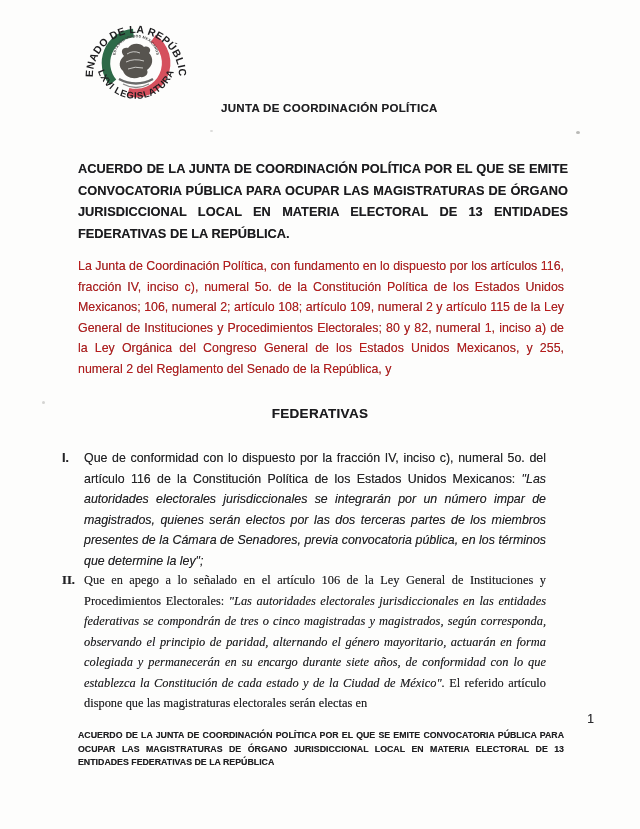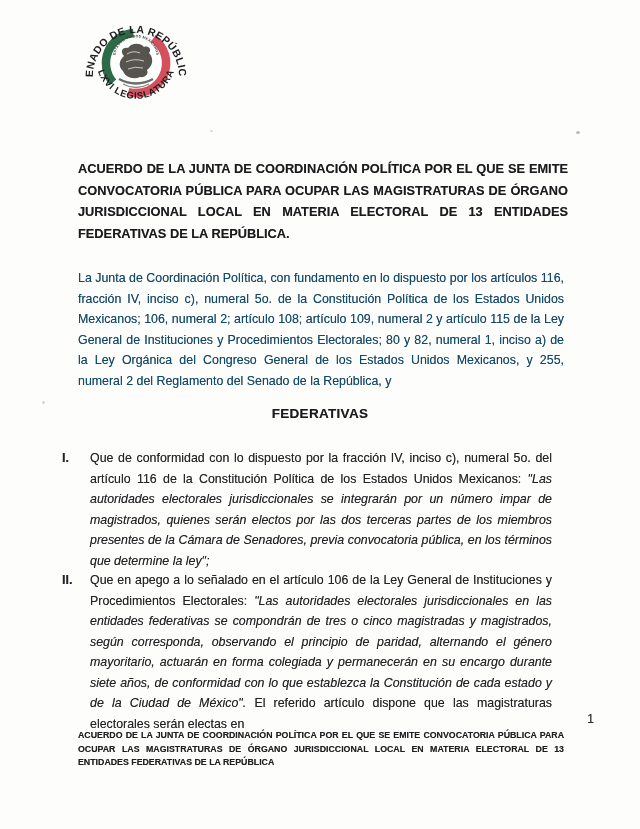--- a/index.html
+++ b/index.html
@@ -16,32 +16,32 @@
   .seal{left:70px;top:14px;width:132px;height:102px;}
   .org-label{
     left:221px;top:102px;width:260px;
     font-weight:bold;font-size:11.5px;letter-spacing:.3px;color:#1f1f22;
   }
   .doc-title{
     left:78px;top:158px;width:490px;
     font-weight:bold;font-size:12.8px;line-height:21.5px;color:#1b1b1e;
   }
   .intro{
-    left:78px;top:268px;width:486px;
-    font-size:12.4px;line-height:20.5px;color:#0c4a6e;
+    left:78px;top:256px;width:486px;
+    font-size:12.4px;line-height:20.5px;color:#b91c1c;
   }
   .section-heading{
     left:0;right:0;top:406px;text-align:center;
     font-weight:bold;font-size:13.5px;color:#1b1b1e;letter-spacing:.3px;
   }
   .item{left:62px;width:500px;font-size:12.4px;line-height:20.5px;color:#232326;}
   .item-num{position:absolute;left:0;top:0;font-weight:bold;font-size:12.6px;}
-  .item-body{margin-left:28px;width:462px;}
+  .item-body{margin-left:22px;width:462px;}
   .item-1{top:448px;}
-  .item-2{top:570px;}
+  .item-2{top:570px;font-family:Liberation Serif, serif;}
   .page-number{
     left:574px;top:712px;width:20px;text-align:right;font-size:12px;color:#2a2a2d;
   }
   .footer-note{
     left:78px;top:729px;width:486px;
     font-weight:bold;font-size:8.8px;line-height:13.5px;color:#1f1f22;
   }
   .speck{position:absolute;border-radius:50%;background:#b9b9b6;}
   .speck-1{left:576px;top:131px;width:4px;height:3px;}
   .speck-2{left:42px;top:401px;width:3px;height:3px;opacity:.6;}
@@ -75,20 +75,21 @@
 
       <g>
         <path d="M 54,42 C 50,38 52,33 58,34 C 61,29 70,28 74,33 C 79,31 82,36 79,39 C 84,44 83,52 77,56 C 79,60 75,64 70,63 C 63,66 55,63 53,57 C 48,53 49,46 54,42 Z" fill="#57544f"></path>
         <path d="M 57,40 Q 63,36 70,39 M 56,48 Q 64,44 74,47 M 58,55 Q 65,52 73,54" fill="none" stroke="#efefec" stroke-width="1" opacity="0.75"></path>
         <path d="M 49,65 Q 66,74 83,65" fill="none" stroke="#6a6a6a" stroke-width="2.4"></path>
         <path d="M 53,70 Q 66,77 79,70" fill="none" stroke="#8a8a8a" stroke-width="1.3"></path>
       </g>
     </svg>
   </div>
 
+  <div class="abs org-label txt">JUNTA DE COORDINACIÓN POLÍTICA</div>
 
   <div class="abs doc-title jt txt">ACUERDO DE LA JUNTA DE COORDINACIÓN POLÍTICA POR EL QUE SE EMITE CONVOCATORIA PÚBLICA PARA OCUPAR LAS MAGISTRATURAS DE ÓRGANO JURISDICCIONAL LOCAL EN MATERIA ELECTORAL DE 13 ENTIDADES FEDERATIVAS DE LA REPÚBLICA.</div>
 
   <div class="abs intro jt txt">La Junta de Coordinación Política, con fundamento en lo dispuesto por los artículos 116, fracción IV, inciso c), numeral 5o. de la Constitución Política de los Estados Unidos Mexicanos; 106, numeral 2; artículo 108; artículo 109, numeral 2 y artículo 115 de la Ley General de Instituciones y Procedimientos Electorales; 80 y 82, numeral 1, inciso a) de la Ley Orgánica del Congreso General de los Estados Unidos Mexicanos, y 255, numeral 2 del Reglamento del Senado de la República, y</div>
 
   <div class="abs section-heading txt">FEDERATIVAS</div>
 
   <div class="abs item item-1">
     <div class="item-num txt">I.</div>
     <div class="item-body jt txt"><span>Que de conformidad con lo dispuesto por la fracción IV, inciso c), numeral 5o. del artículo 116 de la Constitución Política de los Estados Unidos Mexicanos: </span><span class="it">"Las autoridades electorales jurisdiccionales se integrarán por un número impar de magistrados, quienes serán electos por las dos terceras partes de los miembros presentes de la Cámara de Senadores, previa convocatoria pública, en los términos que determine la ley";</span></div>

